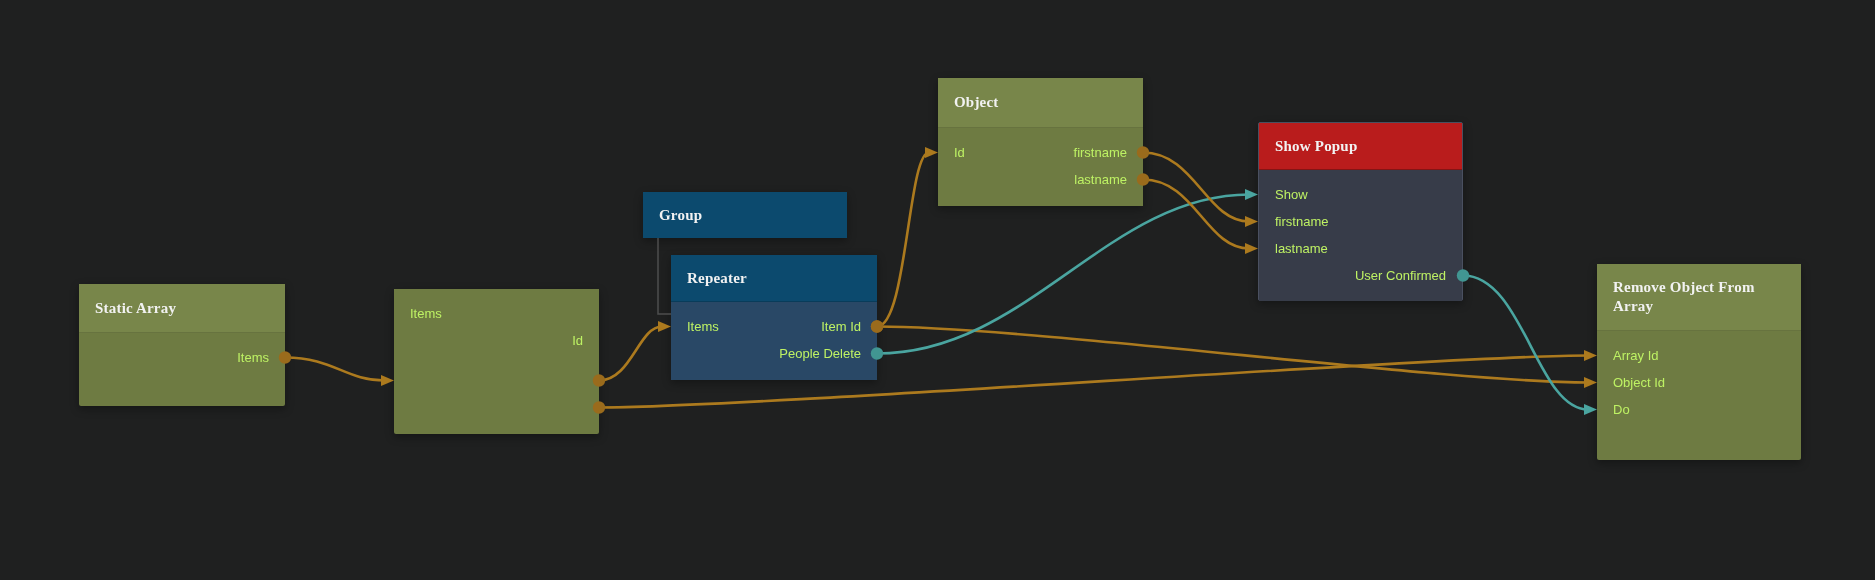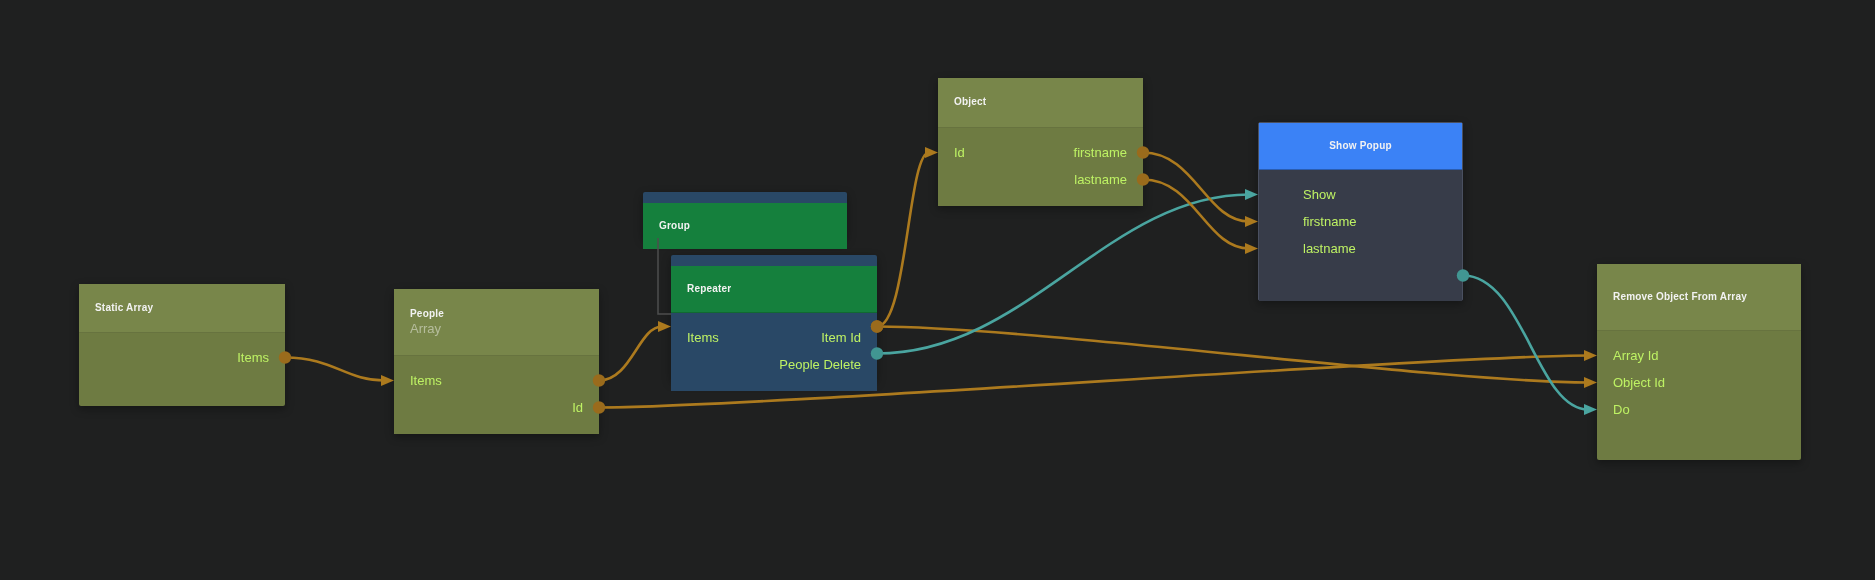--- a/index.html
+++ b/index.html
@@ -3,37 +3,37 @@
 <meta charset="utf-8">
 <style>
   html,body{margin:0;padding:0;background:#1f2020;}
   .canvas{position:relative;width:1875px;height:580px;background:#1f2020;overflow:hidden;
           font-family:"Liberation Sans",sans-serif;}
   #wires{position:absolute;left:0;top:0;width:1875px;height:580px;z-index:3;pointer-events:none;}
   .node{position:absolute;z-index:2;box-sizing:border-box;border-radius:2px;
         box-shadow:0 3px 8px rgba(0,0,0,.35);}
   .hd{box-sizing:border-box;display:flex;flex-direction:column;justify-content:center;
       padding:0 16px;}
-  .title{font-size:10px;font-weight:600;color:#f2f2f2;letter-spacing:.2px;line-height:1.25;}
+  .title{font-size:15px;font-weight:600;color:#f2f2f2;letter-spacing:.2px;line-height:1.25;font-family:Liberation Serif, serif;}
   .subtitle{font-size:13px;color:rgba(255,255,255,.45);margin-top:1px;}
   .body{box-sizing:border-box;padding-top:11px;}
   .row{height:27px;display:flex;align-items:center;padding:0 16px;
        font-size:13px;color:#bef264;}
   .row .in{margin-right:auto;}
   .row .out{margin-left:auto;}
   
   .green .hd{background:#78864a;border-bottom:1px solid rgba(0,0,0,.14);}
   .green .body{background:#6e7b42;height:100%;}
   .green{background:#6e7b42;}
-  .blue .hd{background:#15803d;border-bottom:1px solid rgba(0,0,0,.18);margin-top:11px;}
+  .blue .hd{background:#0c4a6e;border-bottom:1px solid rgba(0,0,0,.18);}
   .blue .body{background:#294866;}
   .blue{background:#294866;}
   .dark{border:1px solid #4a5060;background:#373c49;}
-  .dark .hd{background:#3b82f6;border-bottom:1px solid rgba(0,0,0,.28);align-items:center;}
-  .dark .body{background:#373c49;padding-left:28px;}
+  .dark .hd{background:#b91c1c;border-bottom:1px solid rgba(0,0,0,.28);}
+  .dark .body{background:#373c49;}
 </style>
 </head>
 <body>
 
 <div class="canvas">
 
   <svg id="wires">
       <path d="M658,238 L658,314 L671,314" fill="none" stroke="#4e4e4e" stroke-width="1.5"></path>
       <path d="M285,357.5 C334.05,357.5 344.95,380.5 385,380.5" fill="none" stroke="#ac7a1e" stroke-width="2.6"></path>
       <circle cx="285" cy="357.5" r="6.2" fill="#9a6b1c"></circle>
@@ -69,24 +69,20 @@
       <div class="title">Static Array</div>
     </div>
     <div class="body" style="height:50px">
       <div class="row">
         <span class="out">Items</span>
       </div>
     </div>
   </div>
 
   <div class="node green" id="people" style="left:394px;top:289px;width:205px;height:145px">
-    <div class="hd" style="height:67px">
-      <div class="title">People</div>
-      <div class="subtitle">Array</div>
-    </div>
     <div class="body" style="height:78px">
       <div class="row">
         <span class="in">Items</span>
       </div>
       <div class="row">
         <span class="out">Id</span>
       </div>
     </div>
   </div>
 
@@ -133,20 +129,23 @@
     <div class="body" style="height:131px">
       <div class="row">
         <span class="in">Show</span>
       </div>
       <div class="row">
         <span class="in">firstname</span>
       </div>
       <div class="row">
         <span class="in">lastname</span>
       </div>
+      <div class="row">
+        <span class="out">User Confirmed</span>
+      </div>
     </div>
   </div>
 
   <div class="node green" id="remove-object-from-array" style="left:1597px;top:264px;width:204px;height:196px">
     <div class="hd" style="height:67px">
       <div class="title">Remove Object From Array</div>
     </div>
     <div class="body" style="height:103px">
       <div class="row">
         <span class="in">Array Id</span>

